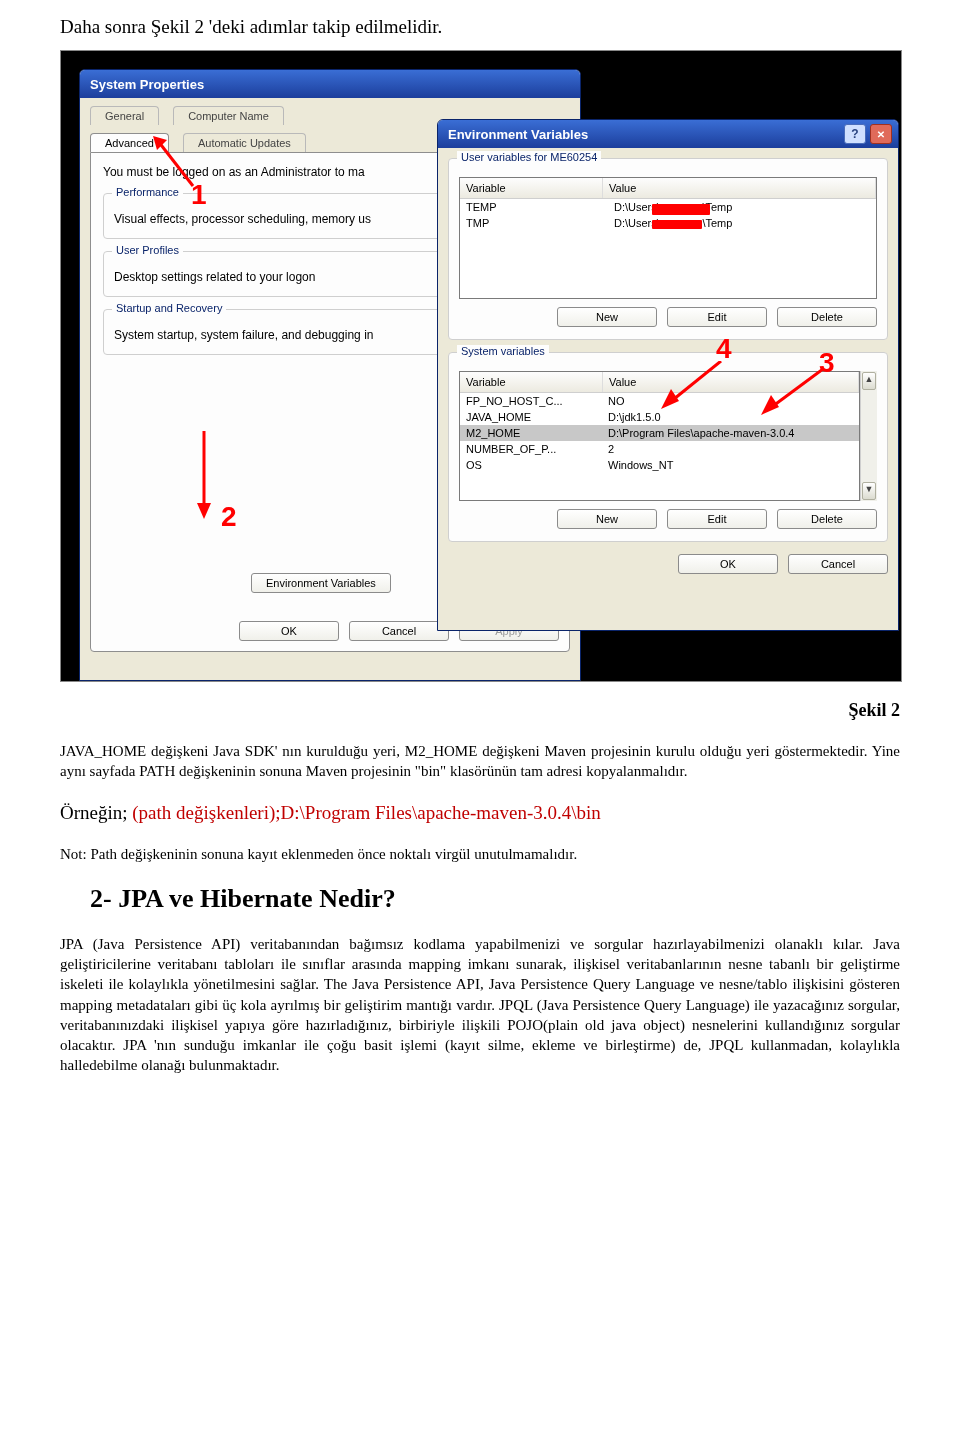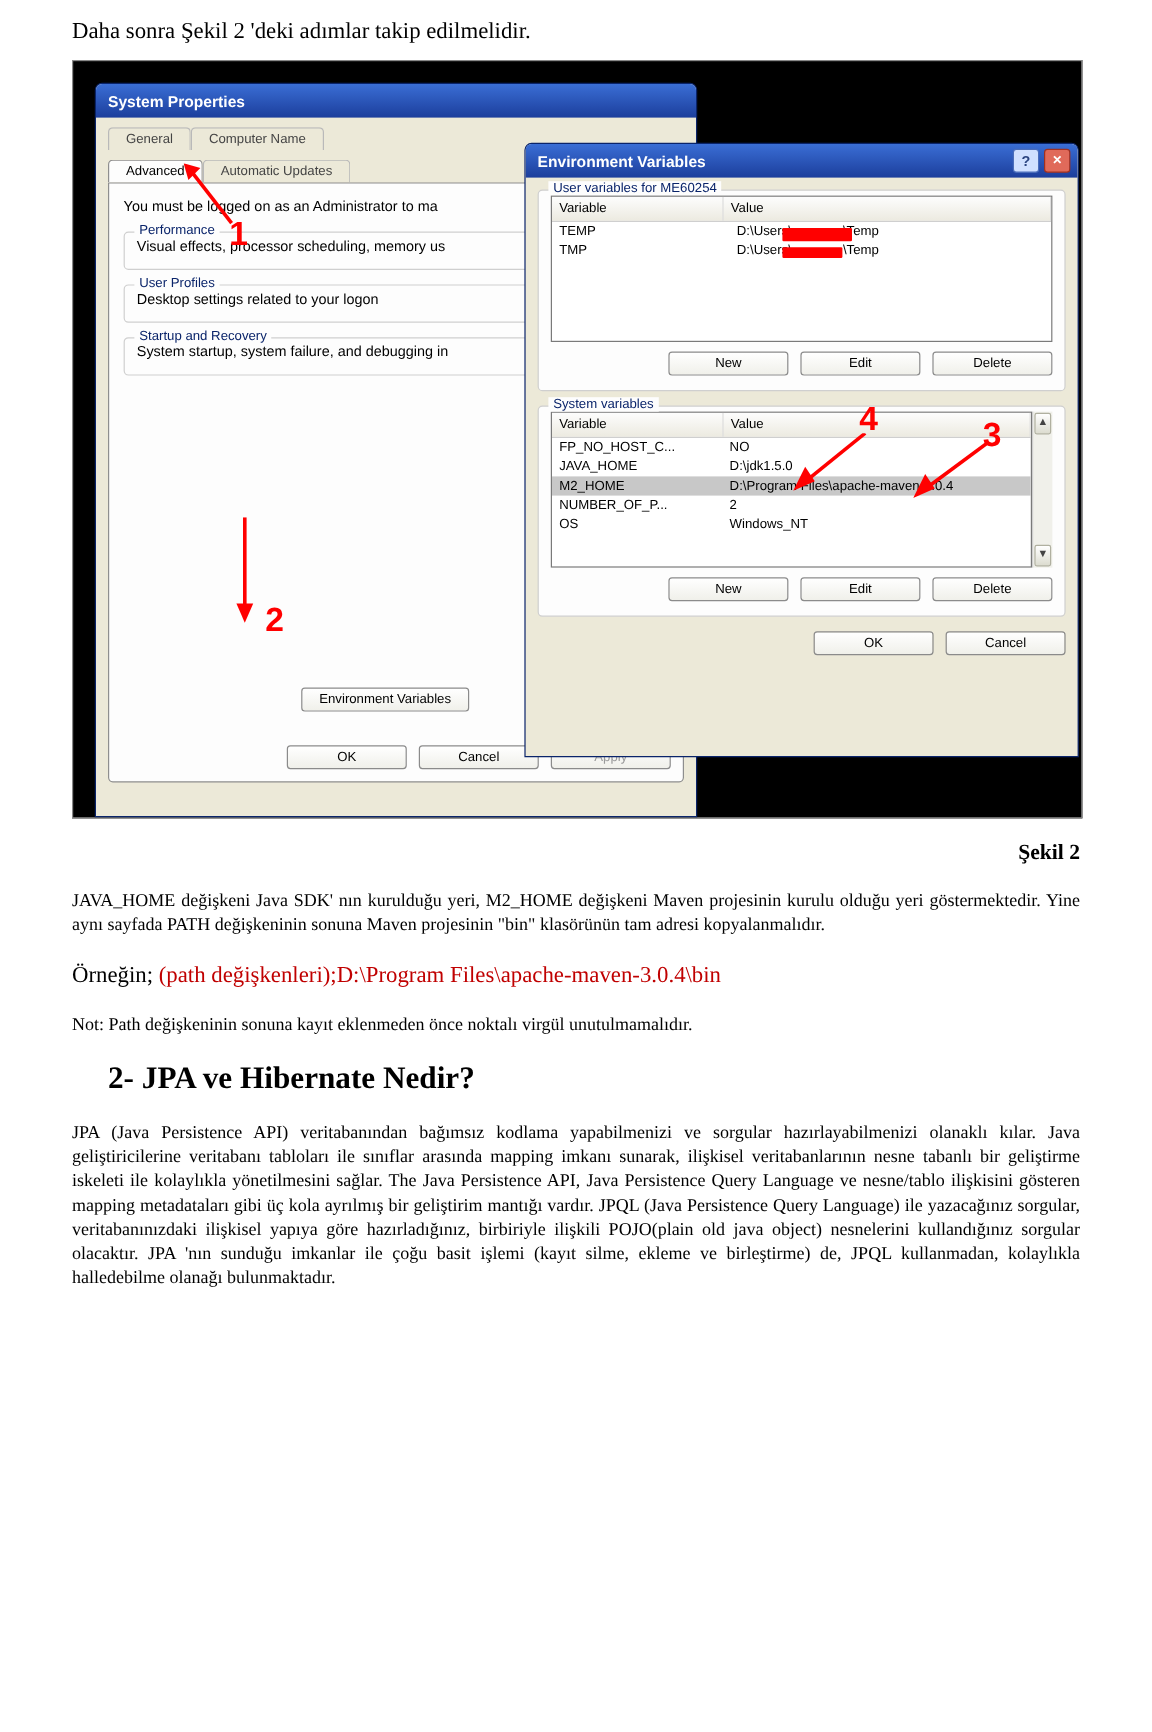--- a/index.html
+++ b/index.html
@@ -3,26 +3,26 @@
 <meta charset="utf-8">
 <style>
   body{margin:0;background:#fff;font-family:"Times New Roman",serif;color:#000}
   .page{width:960px;margin:16px auto;padding:0 60px 40px;box-sizing:border-box}
   .intro{font-size:19px;margin:0 0 12px}
   .screenshot{position:relative;width:840px;height:630px;background:#000000;border:1px solid #888;font-family:Tahoma,Verdana,sans-serif;font-size:12px;color:#000;margin-bottom:18px}
 
   
   .win1{position:absolute;left:18px;top:18px;width:500px;height:610px;background:#ece9d8;border:1px solid #0a246a;border-radius:6px 6px 0 0;overflow:hidden}
   .titlebar{height:28px;background:linear-gradient(#3a6ed5,#1c3e9c);color:#fff;font-weight:bold;padding-left:10px;display:flex;align-items:center;font-size:13px}
-  .tabs{display:flex;gap:0;margin:8px 10px 0}
+  .tabs{display:flex;gap:14px;margin:8px 10px 0}
   .tab{background:#ece9d8;border:1px solid #8e8e8e;border-bottom:none;padding:3px 14px;border-radius:4px 4px 0 0;font-size:11px;position:relative;background:#fdfdfd}
   .tab.inactive{background:#ece9d8;color:#444;border-color:#b9b9b9}
   .tab-content{margin:0 10px 10px;border:1px solid #8e8e8e;background:#fdfdfd;height:500px;border-radius:0 4px 4px 4px;padding:12px;box-sizing:border-box;position:relative}
   .blk{margin:0 0 14px}
-  .gbox{border:1px solid #cfcfcf;border-radius:4px;padding:4px 10px 12px;margin:0 0 12px;position:relative;background:#fdfdfd}
+  .gbox{border:1px solid #cfcfcf;border-radius:4px;padding:18px 10px 12px;margin:0 0 12px;position:relative;background:#fdfdfd}
   .gleg{position:absolute;top:-8px;left:8px;background:#fdfdfd;padding:0 4px;color:#0a246a;font-size:11px}
   .btn{background:linear-gradient(#fff,#f0f0ea);border:1px solid #8b8b8b;border-radius:3px;padding:3px 14px;font-size:11px;min-width:70px;text-align:center;display:inline-block}
   .btn.disabled{color:#9a9a9a}
   .btn-row{display:flex;gap:10px;justify-content:flex-end;margin-top:8px}
 
   
   .win2{position:absolute;left:376px;top:68px;width:460px;height:510px;background:#ece9d8;border:1px solid #0a246a;border-radius:6px 6px 0 0;overflow:hidden}
   .win2 .titlebar .help{margin-left:auto;margin-right:4px;width:20px;height:18px;background:#d0e0ff;border:1px solid #4a6dbb;border-radius:3px;color:#2a4480;font-weight:bold;font-size:12px;display:flex;align-items:center;justify-content:center}
   .win2 .titlebar .close{width:20px;height:18px;background:#e06a5a;border:1px solid #a03020;border-radius:3px;color:#fff;display:flex;align-items:center;justify-content:center;margin-right:6px;font-size:10px;font-weight:bold}
   .inner{padding:10px}

